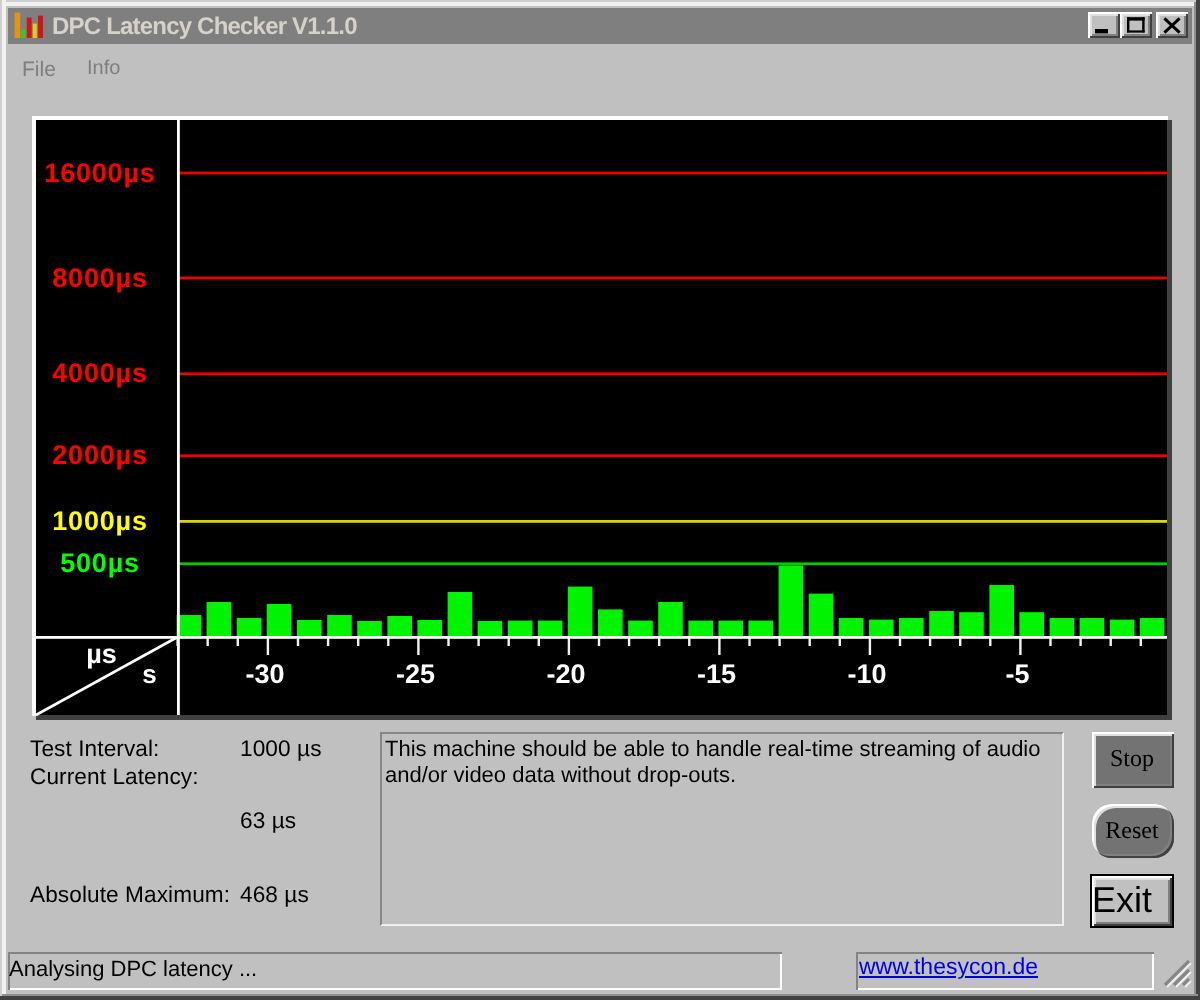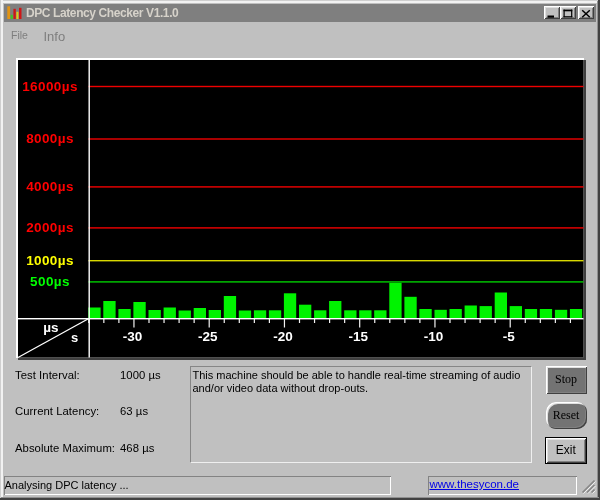--- a/index.html
+++ b/index.html
@@ -18,38 +18,38 @@
 
 #titlebar {left:4px;top:4px;width:592px;height:18px;background:#7f7f7f;}
 #title-text {left:26px;top:4px;height:34px;line-height:18px;font-size:12px;font-weight:bold;color:#d6d2ca;letter-spacing:-0.4px;}
 .winbtn {top:5.5px;width:16px;height:13px;background:#c0c0c0;
   box-shadow: inset 1px 1px 0 #ffffff, inset -1px -1px 0 #404040, inset 2px 2px 0 #dfdfdf, inset -2px -2px 0 #808080;}
 #btn-min {left:544px;}
 #btn-max {left:560px;}
 #btn-close {left:577.5px;width:16.5px;}
 
 #menu-file {left:11px;top:28.6px;font-size:10.5px;color:#7e7e7e;}
-#menu-info {left:43.5px;top:28.6px;font-size:13px;color:#7e7e7e;}
+#menu-info {left:43.5px;top:28.6px;font-size:10px;color:#7e7e7e;}
 
 .lbl {font-size:11.3px;color:#000;line-height:12px;letter-spacing:0.05px;}
 
 #infobox {left:189.5px;top:366px;width:342px;height:97px;
   border-top:1px solid #868686;border-left:1px solid #868686;
   border-bottom:1px solid #efefef;border-right:1px solid #efefef;
   font-size:11px;line-height:13.6px;padding:1.5px 4px 0 2px;color:#000;}
 
 .pbtn {left:545.5px;width:41px;height:27.5px;background:#737373;
   box-shadow: inset 1px 1px 0 #ffffff, inset -1px -1px 0 #404040, inset 2px 2px 0 #dfdfdf, inset -2px -2px 0 #808080;
   font-size:12px;color:#000;text-align:center;line-height:27px;font-family:Liberation Serif, serif;}
 #btn-stop {top:366px;}
 #btn-reset {top:401.5px;border-radius:10px;}
 #exit-wrap {left:545px;top:437px;width:41.5px;height:27px;border:1.5px solid #000;background:#c0c0c0;}
 #btn-exit {width:100%;height:100%;background:#c0c0c0;
   box-shadow: inset 1px 1px 0 #ffffff, inset -1px -1px 0 #404040, inset 2px 2px 0 #dfdfdf, inset -2px -2px 0 #808080;
-  font-size:12px;color:#000;text-align:center;line-height:24px;}
+  font-size:18px;color:#000;text-align:left;line-height:24px;}
 
 .spanel {top:476px;height:18.5px;background:#c0c0c0;
   box-shadow: inset 1px 1px 0 #838383, inset -1px -1px 0 #ffffff;}
 #spanel1 {left:3.5px;width:387.5px;}
 #spanel2 {left:427.5px;width:149.5px;}
 #stext {left:4.5px;top:479.5px;font-size:11px;line-height:11px;color:#000;}
 #slink {left:429.5px;top:479px;font-size:11.5px;line-height:11px;color:#0000e6;text-decoration:underline;}
 </style>
 </head>
 <body>
@@ -174,21 +174,21 @@
   <text x="34" y="85.4" fill="#ff0000" font-size="13.5" font-weight="bold" text-anchor="middle" letter-spacing="0.4">8000µs</text>
   <text x="34" y="133.2" fill="#ff0000" font-size="13.5" font-weight="bold" text-anchor="middle" letter-spacing="0.4">4000µs</text>
   <text x="34" y="174.2" fill="#ff0000" font-size="13.5" font-weight="bold" text-anchor="middle" letter-spacing="0.4">2000µs</text>
   <text x="34" y="207.1" fill="#ffff00" font-size="13.5" font-weight="bold" text-anchor="middle" letter-spacing="0.4">1000µs</text>
   <text x="34" y="228.2" fill="#00ff00" font-size="13.5" font-weight="bold" text-anchor="middle" letter-spacing="0.4">500µs</text>
   <text x="34.8" y="273.7" fill="#ffffff" font-size="13.5" font-weight="bold" text-anchor="middle">µs</text>
   <text x="62.3" y="283.5" fill="#ffffff" font-size="13" font-weight="bold" text-anchor="end">s</text>
 </svg>
 <div class="abs lbl" style="left:15px;top:368.6px;">Test Interval:</div>
 <div class="abs lbl" style="left:120px;top:368.6px;">1000 µs</div>
-<div class="abs lbl" style="left:15px;top:405px;">Current Latency:</div>
+<div class="abs lbl" style="left:15px;top:383px;">Current Latency:</div>
 <div class="abs lbl" style="left:120px;top:405px;">63 µs</div>
 <div class="abs lbl" style="left:15px;top:441.6px;">Absolute Maximum:</div>
 <div class="abs lbl" style="left:120px;top:441.6px;">468 µs</div>
 <div class="abs" id="infobox">This machine should be able to handle real-time streaming of audio and/or video data without drop-outs.</div>
 <div class="abs pbtn" id="btn-stop">Stop</div>
 <div class="abs pbtn" id="btn-reset">Reset</div>
 <div class="abs" id="exit-wrap">
     <div id="btn-exit">Exit</div>
   </div>
 <div class="abs spanel" id="spanel1"></div>

